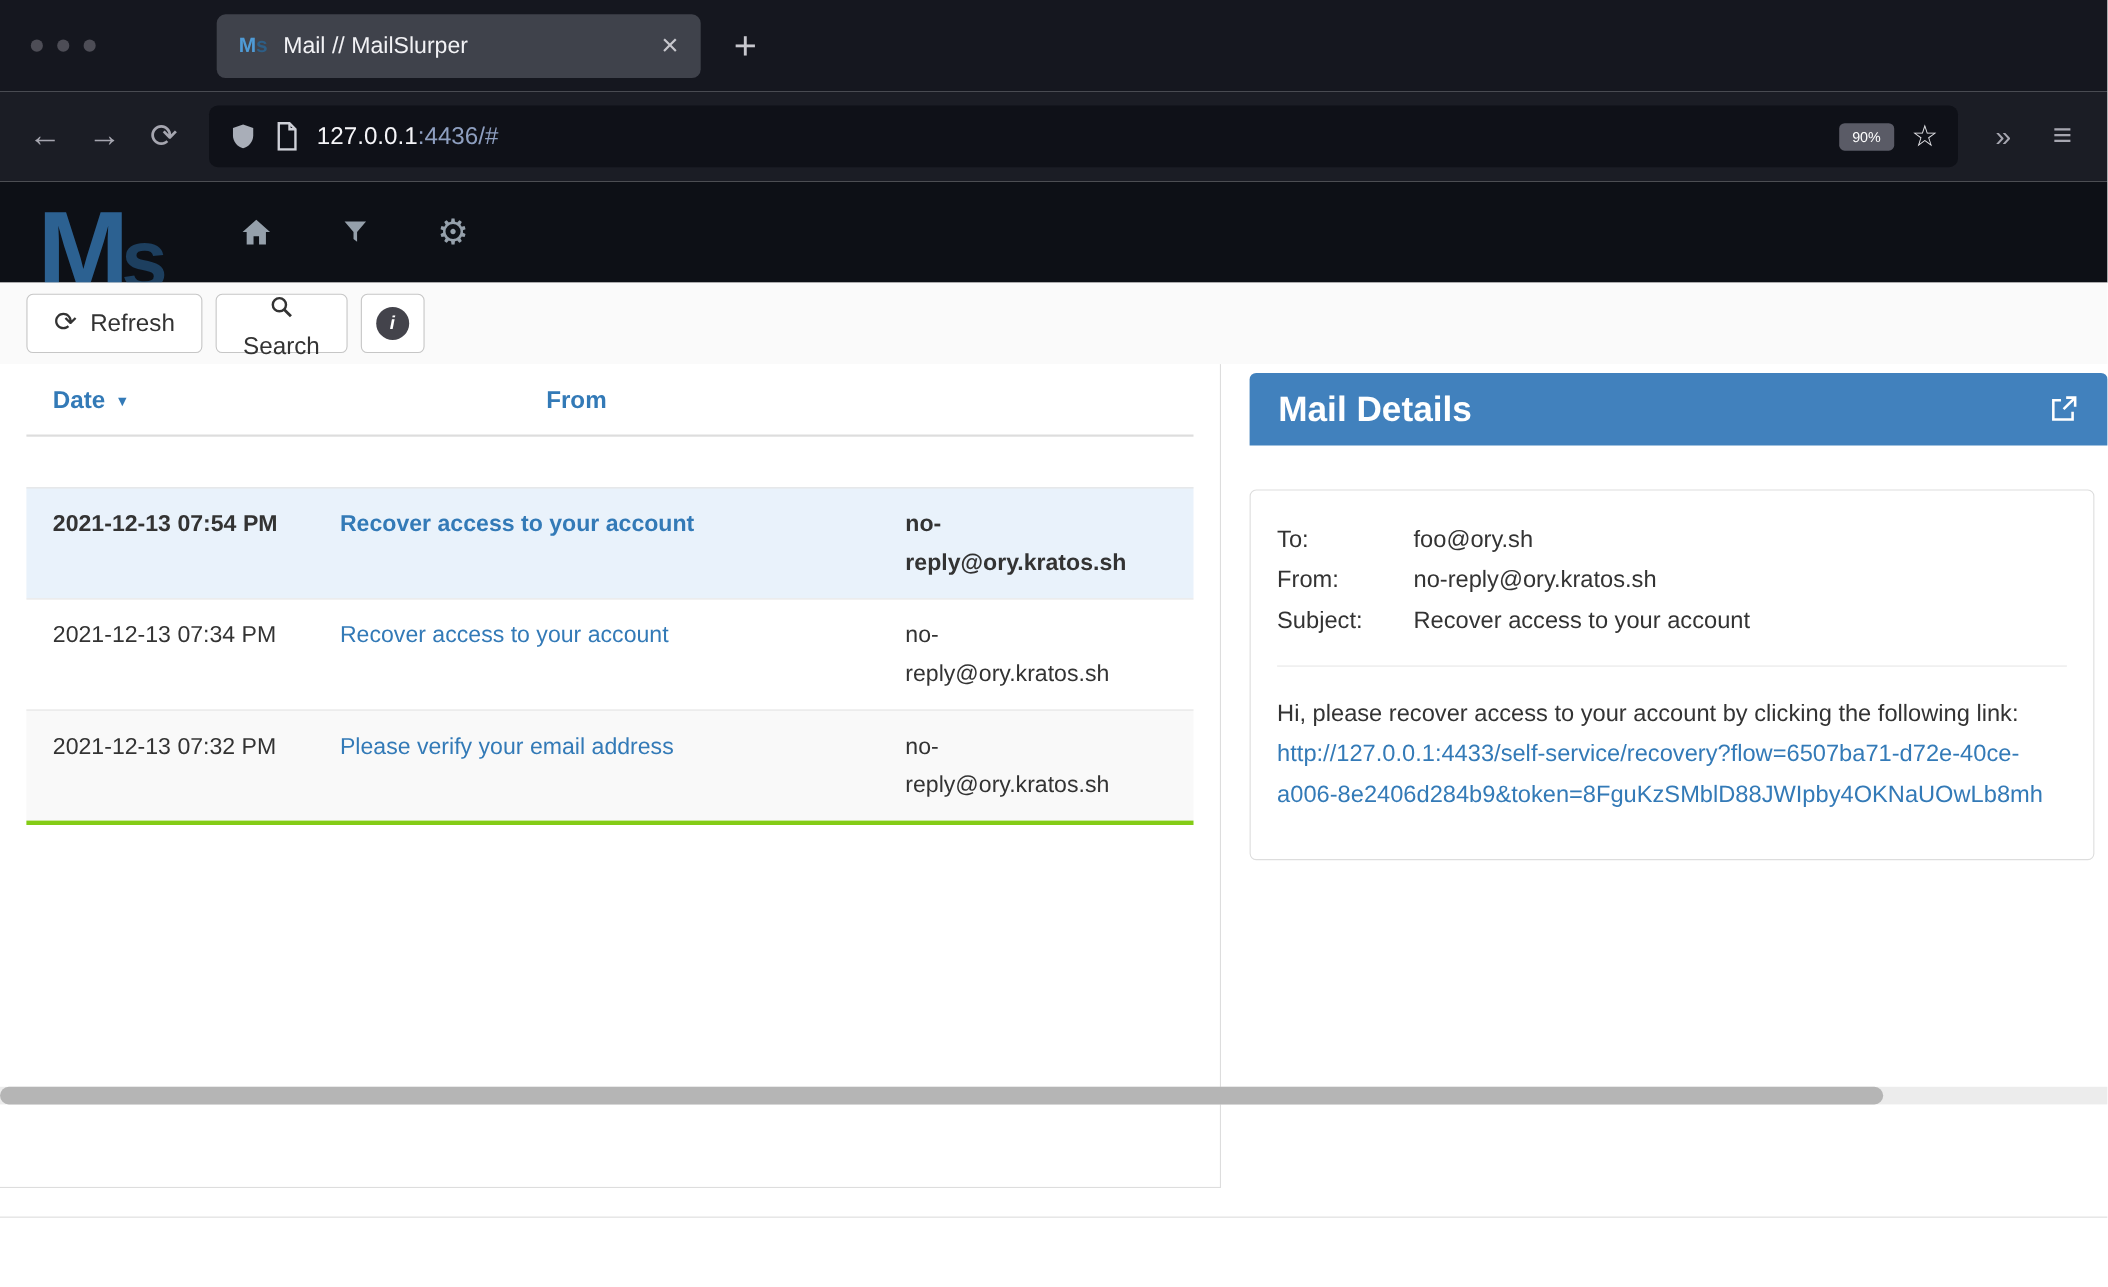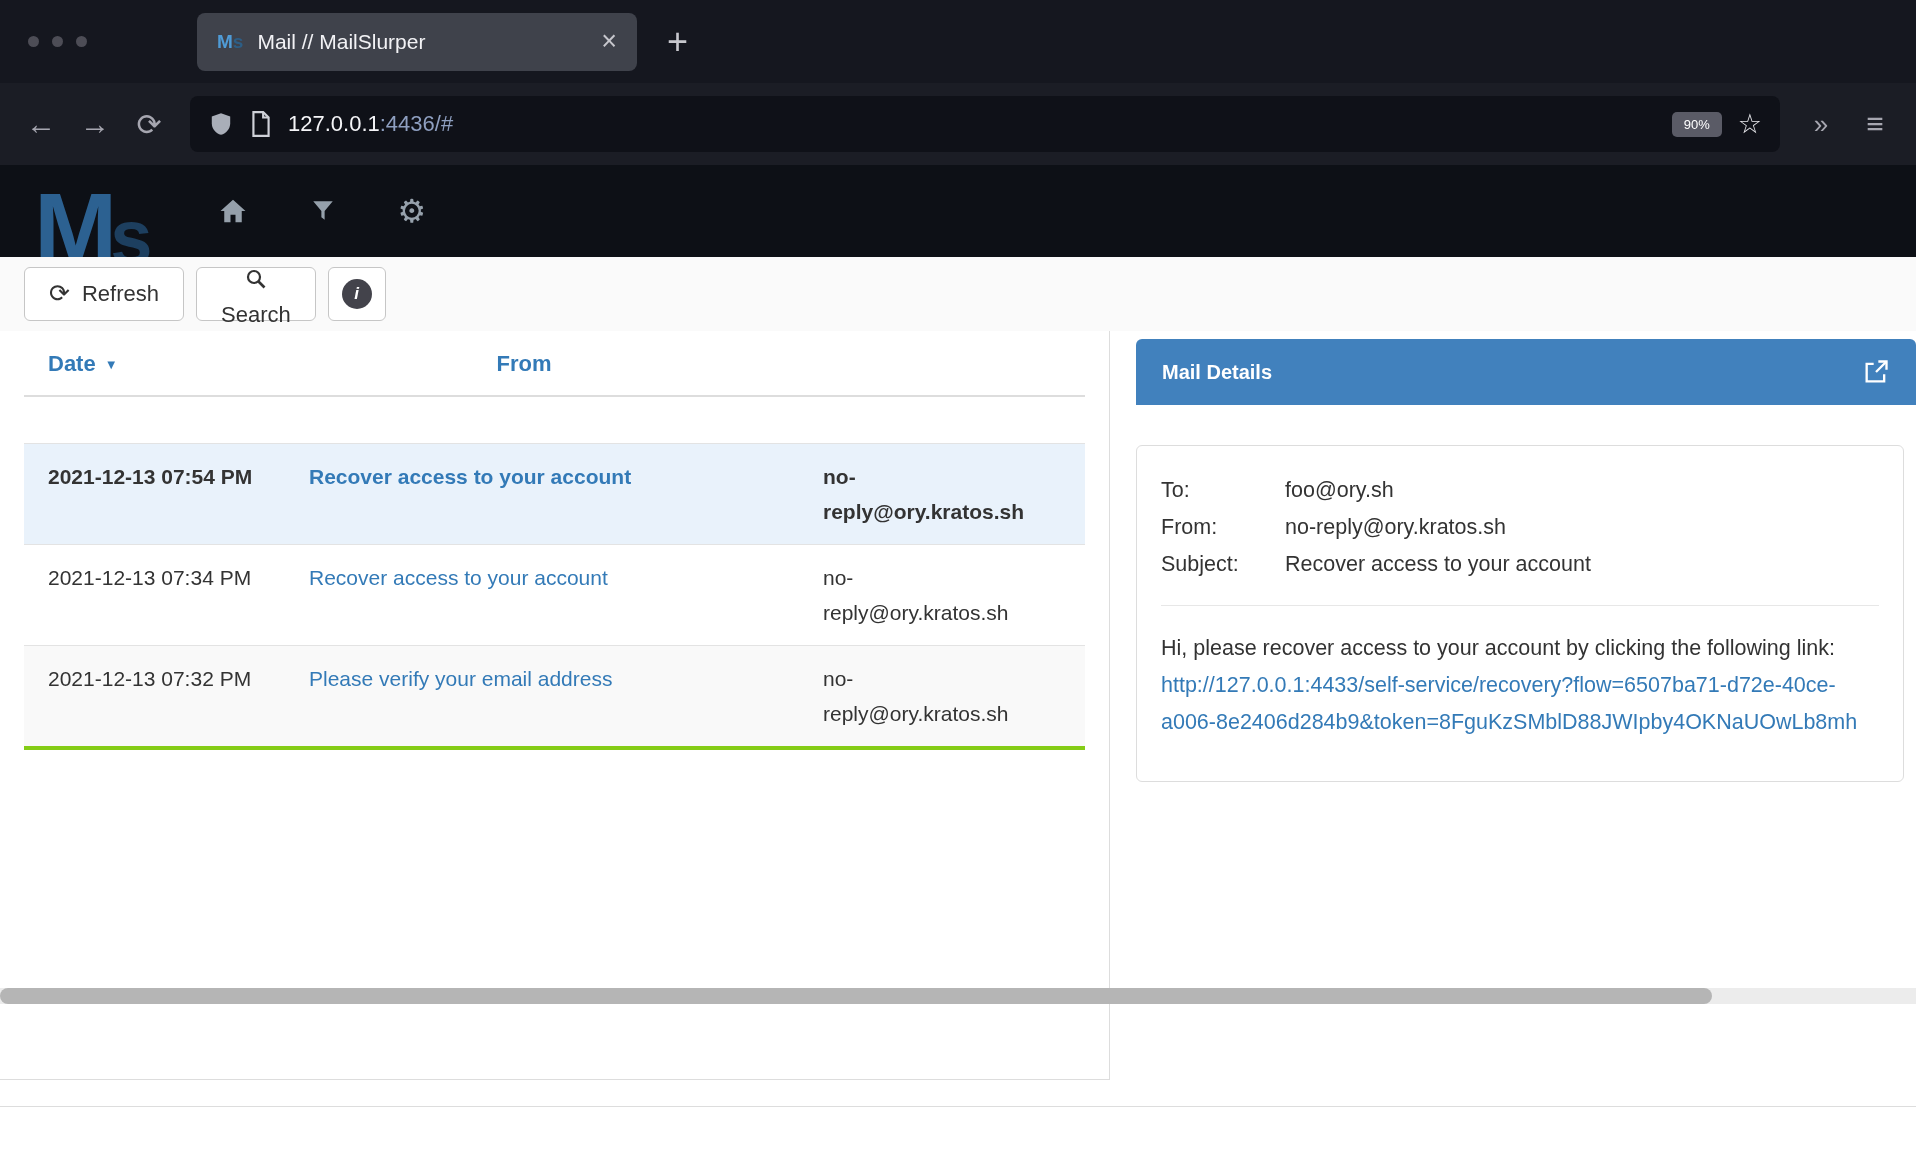--- a/index.html
+++ b/index.html
@@ -76,21 +76,21 @@
   .cell { padding:15px 12px; }
   .cell.date { padding-left:24px; }
   .cell.subject { padding-left:40px; color:#337ab7; }
   .cell.from { padding:15px 48px 15px 44px; }
   .mail-row.unread .cell { font-weight:bold; }
 
   
   .right-pane { position:absolute; left:1110px; right:0; top:0; padding:8px 0 0 26px; }
   .panel-header { height:66px; background:#4181bd; border-radius:6px 6px 0 0; display:flex;
     align-items:center; padding:0 26px; }
-  .panel-title { color:#fff; font-size:20px; font-weight:bold; }
+  .panel-title { color:#fff; font-size:32px; font-weight:bold; }
   .ext { margin-left:auto; cursor:pointer; display:inline-flex; }
   .detail-card { margin-top:40px; margin-right:12px; border:1px solid #ddd; border-radius:6px;
     padding:26px 24px 40px; font-size:21.5px; line-height:37px; color:#333; background:#fff; }
   .meta-row { display:flex; }
   .meta-label { width:124px; flex:0 0 auto; }
   .detail-card hr { border:0; border-top:1px solid #e7e7e7; margin:22px 0 24px; }
   .mail-body { overflow-wrap:anywhere; }
   .mail-link { color:#337ab7; text-decoration:none; cursor:pointer; }
 
   

